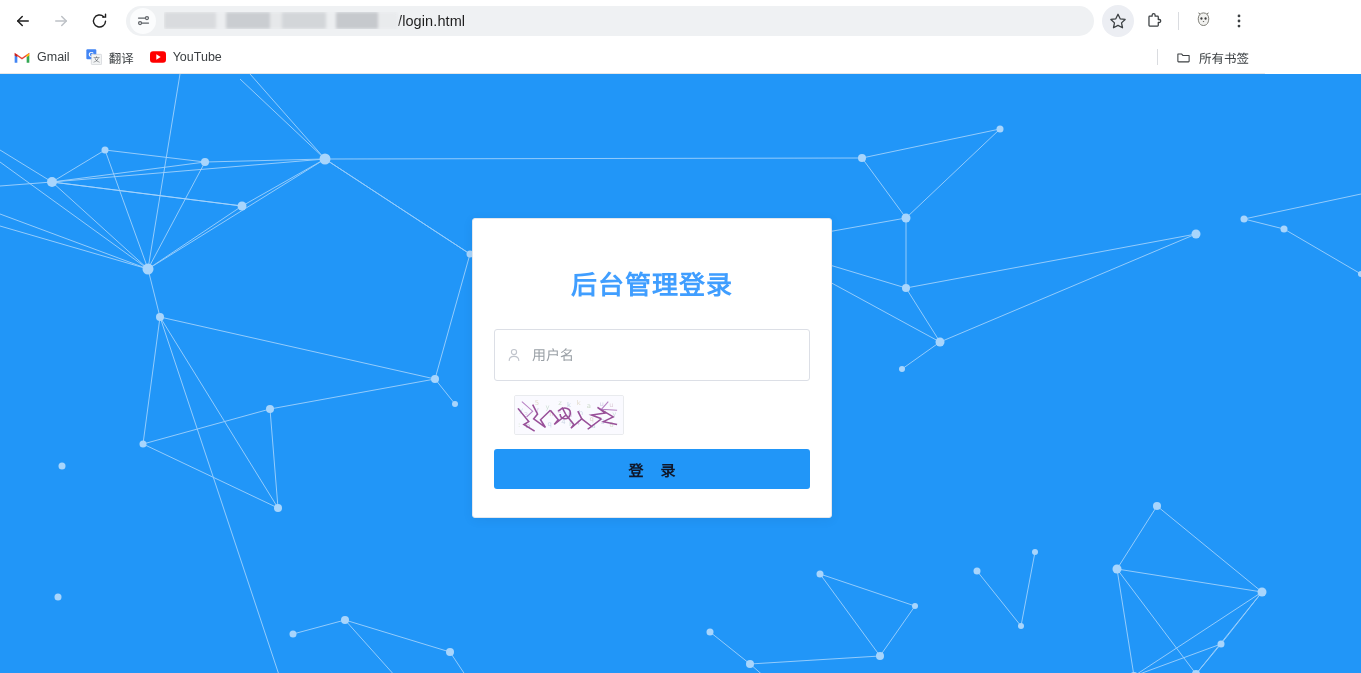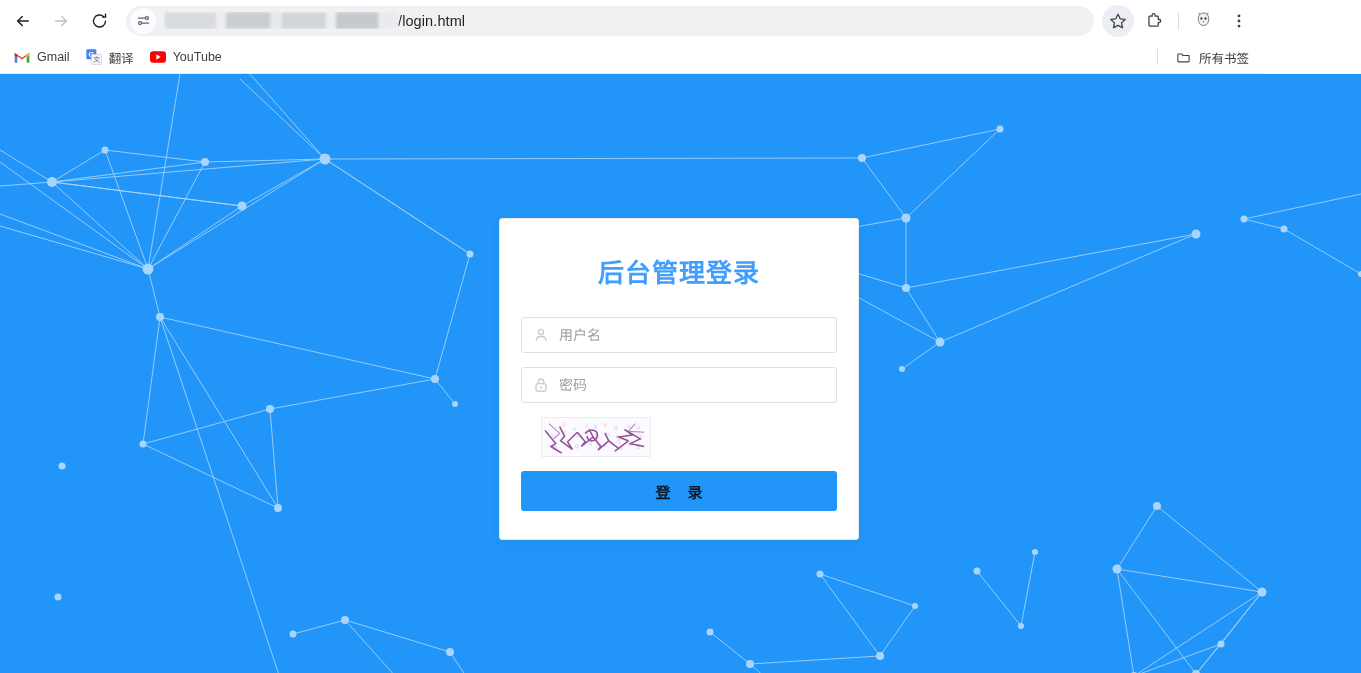--- a/index.html
+++ b/index.html
@@ -146,48 +146,48 @@
     position: absolute;
     inset: 0;
     width: 100%;
     height: 100%;
     display: block;
   }
 
   
   #login-card {
     position: absolute;
-    left: 499px;
+    left: 472px;
     top: 144px;       
     width: 360px;
     background: #ffffff;
     border: 1px solid #e4e7ed;
     border-radius: 3px;
     box-shadow: 0 2px 12px rgba(0,0,0,.06);
-    padding: 30px 21px 28px 21px;
+    padding: 42px 21px 28px 21px;
     z-index: 5;
   }
   #login-title {
     text-align: center;
     color: #409eff;
     font-size: 26px;
     font-weight: bold;
     letter-spacing: 1px;
     margin: 3px 0 28px 0;
     font-family: "DejaVu Sans", "Liberation Sans", sans-serif;
   }
 
   .field-row {
     display: flex;
     align-items: center;
     margin-bottom: 14px;
   }
   .input-wrap {
     flex: 1 1 auto;
-    height: 36px;
+    height: 52px;
     border: 1px solid #dcdfe6;
     border-radius: 3px;
     display: flex;
     align-items: center;
     padding: 0 10px;
     background: #fff;
     min-width: 0;
     cursor: text;
     justify-content: space-between;
   }
@@ -470,32 +470,20 @@
         <span class="field-icon">
           <svg width="16" height="16" viewBox="0 0 24 24" fill="none" stroke="currentColor" stroke-width="1.7" stroke-linecap="round" stroke-linejoin="round">
             <circle cx="12" cy="7.6" r="3.9"></circle>
             <path d="M4.8 20.2c0-3.8 3.2-6.2 7.2-6.2s7.2 2.4 7.2 6.2"></path>
           </svg>
         </span>
         <input class="field-input" type="text" value="" placeholder="用户名" style="">
       </div>
     </div>
 
-    <div class="field-row">
-      <div class="input-wrap">
-        <span class="field-icon">
-          <svg width="16" height="16" viewBox="0 0 24 24" fill="none" stroke="currentColor" stroke-width="1.7" stroke-linecap="round" stroke-linejoin="round">
-            <rect x="4.6" y="10.2" width="14.8" height="11" rx="2"></rect>
-            <path d="M7.8 10.2V7.4a4.2 4.2 0 0 1 8.4 0v2.8"></path>
-            <line x1="12" y1="14.2" x2="12" y2="17.2"></line>
-          </svg>
-        </span>
-        <input class="field-input" type="password" value="" placeholder="密码" style="">
-      </div>
-    </div>
 
     <div class="field-row" id="captcha-row">
 
       <svg id="captcha-img" viewBox="0 0 110 40" preserveAspectRatio="none" aria-label="验证码图片">
         <rect x="0" y="0" width="110" height="40" fill="#fafaff"></rect>
 
         <g font-family="'DejaVu Sans','Liberation Sans',sans-serif" font-size="7" opacity=".55">
           <text x="4" y="17" fill="#9fcdd1">y</text>
           <text x="9" y="22" fill="#c7b8d8">3</text>
           <text x="3" y="33" fill="#b8d0a8">:</text>

